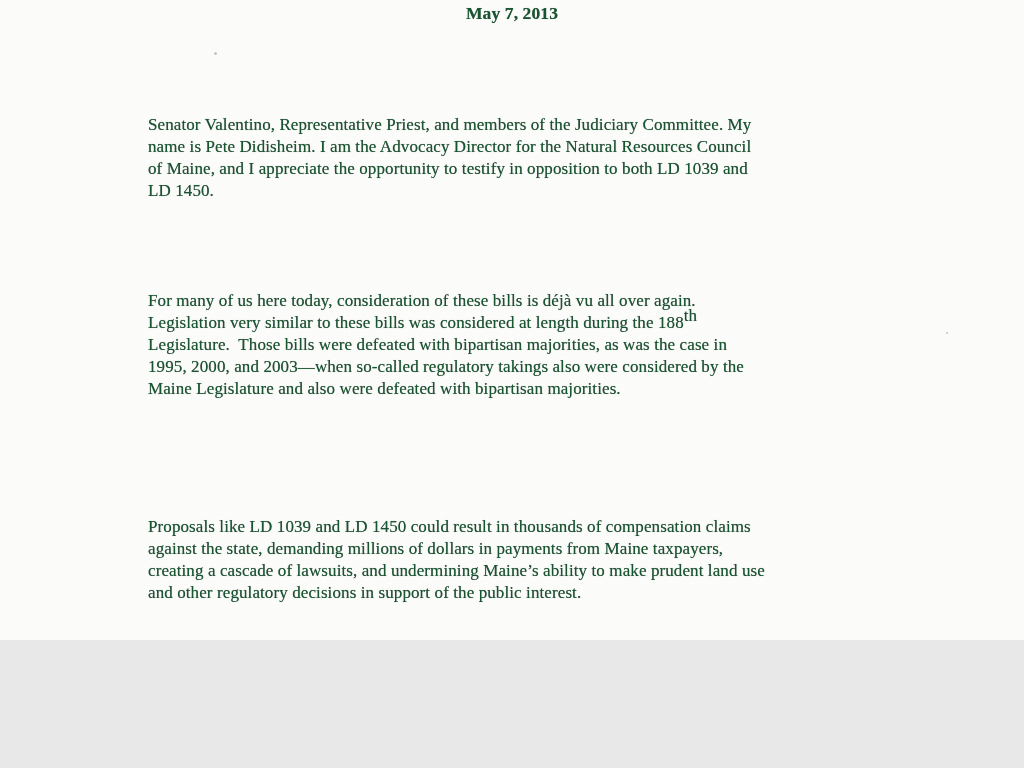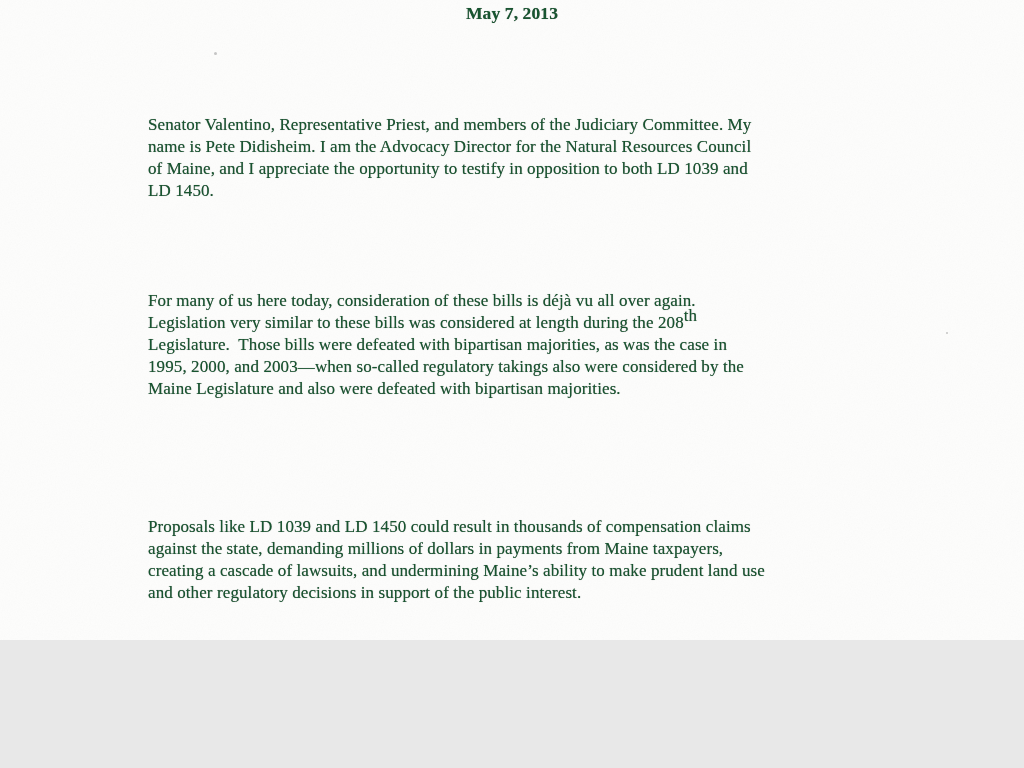--- a/index.html
+++ b/index.html
@@ -69,21 +69,21 @@
   <div class="date-line scan-text">May 7, 2013</div>
 
   <div class="doc-body scan-text">
 
     <p class="para">Senator Valentino, Representative Priest, and members of the Judiciary Committee. My
 name is Pete Didisheim. I am the Advocacy Director for the Natural Resources Council
 of Maine, and I appreciate the opportunity to testify in opposition to both LD 1039 and
 LD 1450.</p>
 
     <p class="para mt-p2"><span>For many of us here today, consideration of these bills is déjà vu all over again.
-Legislation very similar to these bills was considered at length during the 208</span><sup class="ord">th</sup><span>
+Legislation very similar to these bills was considered at length during the 188</span><sup class="ord">th</sup><span>
 Legislature.  Those bills were defeated with bipartisan majorities, as was the case in
 1995, 2000, and 2003—when so-called regulatory takings also were considered by the
 Maine Legislature and also were defeated with bipartisan majorities.</span></p>
 
 
     <p class="para mt-p4">Proposals like LD 1039 and LD 1450 could result in thousands of compensation claims
 against the state, demanding millions of dollars in payments from Maine taxpayers,
 creating a cascade of lawsuits, and undermining Maine’s ability to make prudent land use
 and other regulatory decisions in support of the public interest.</p>
 

